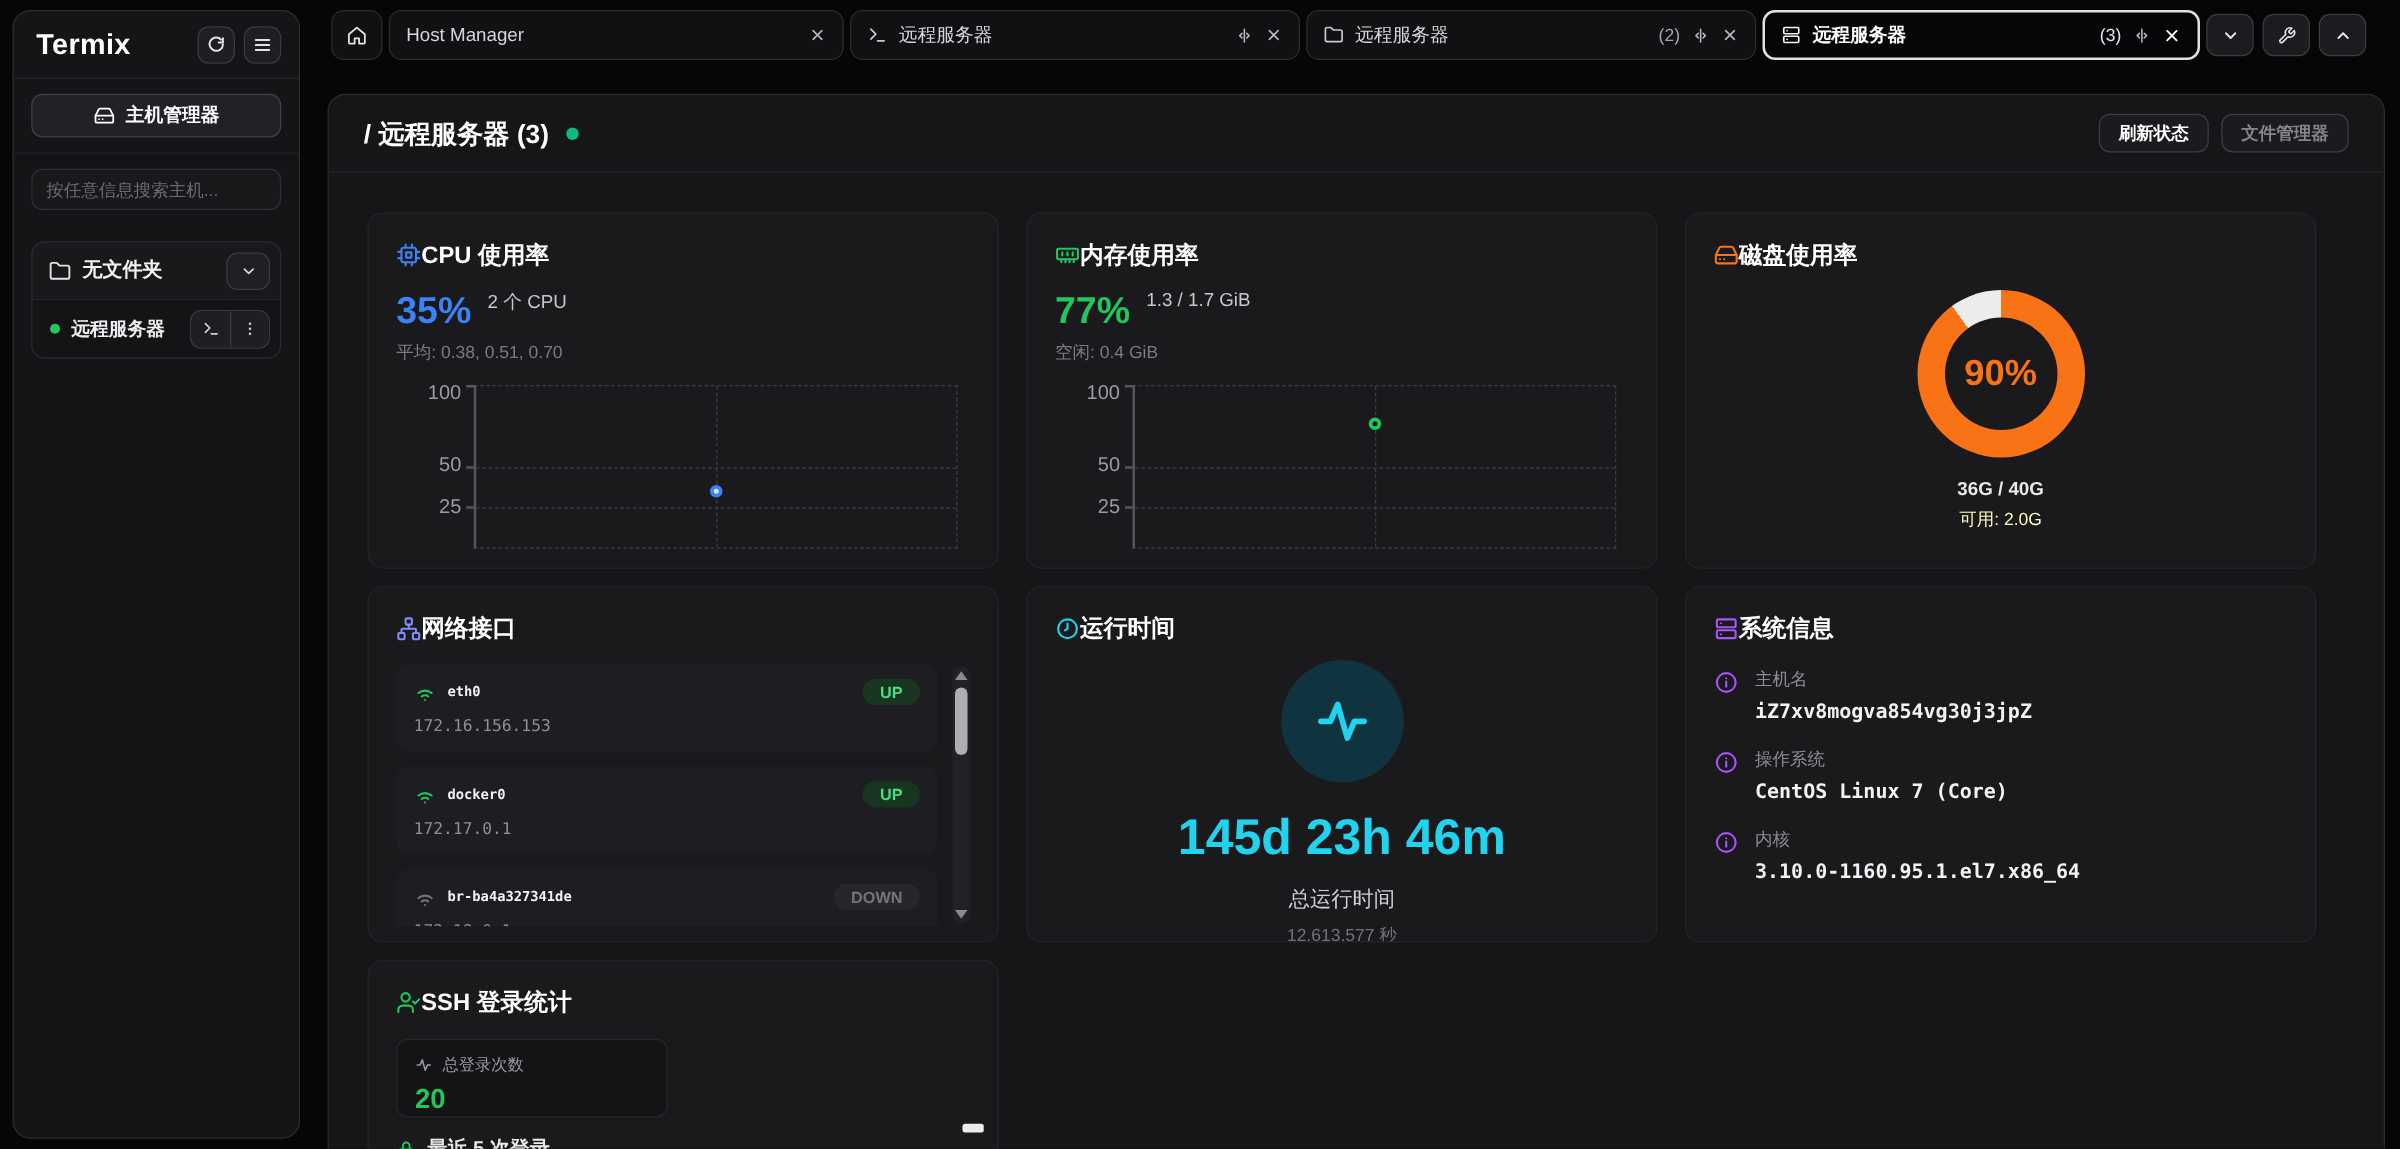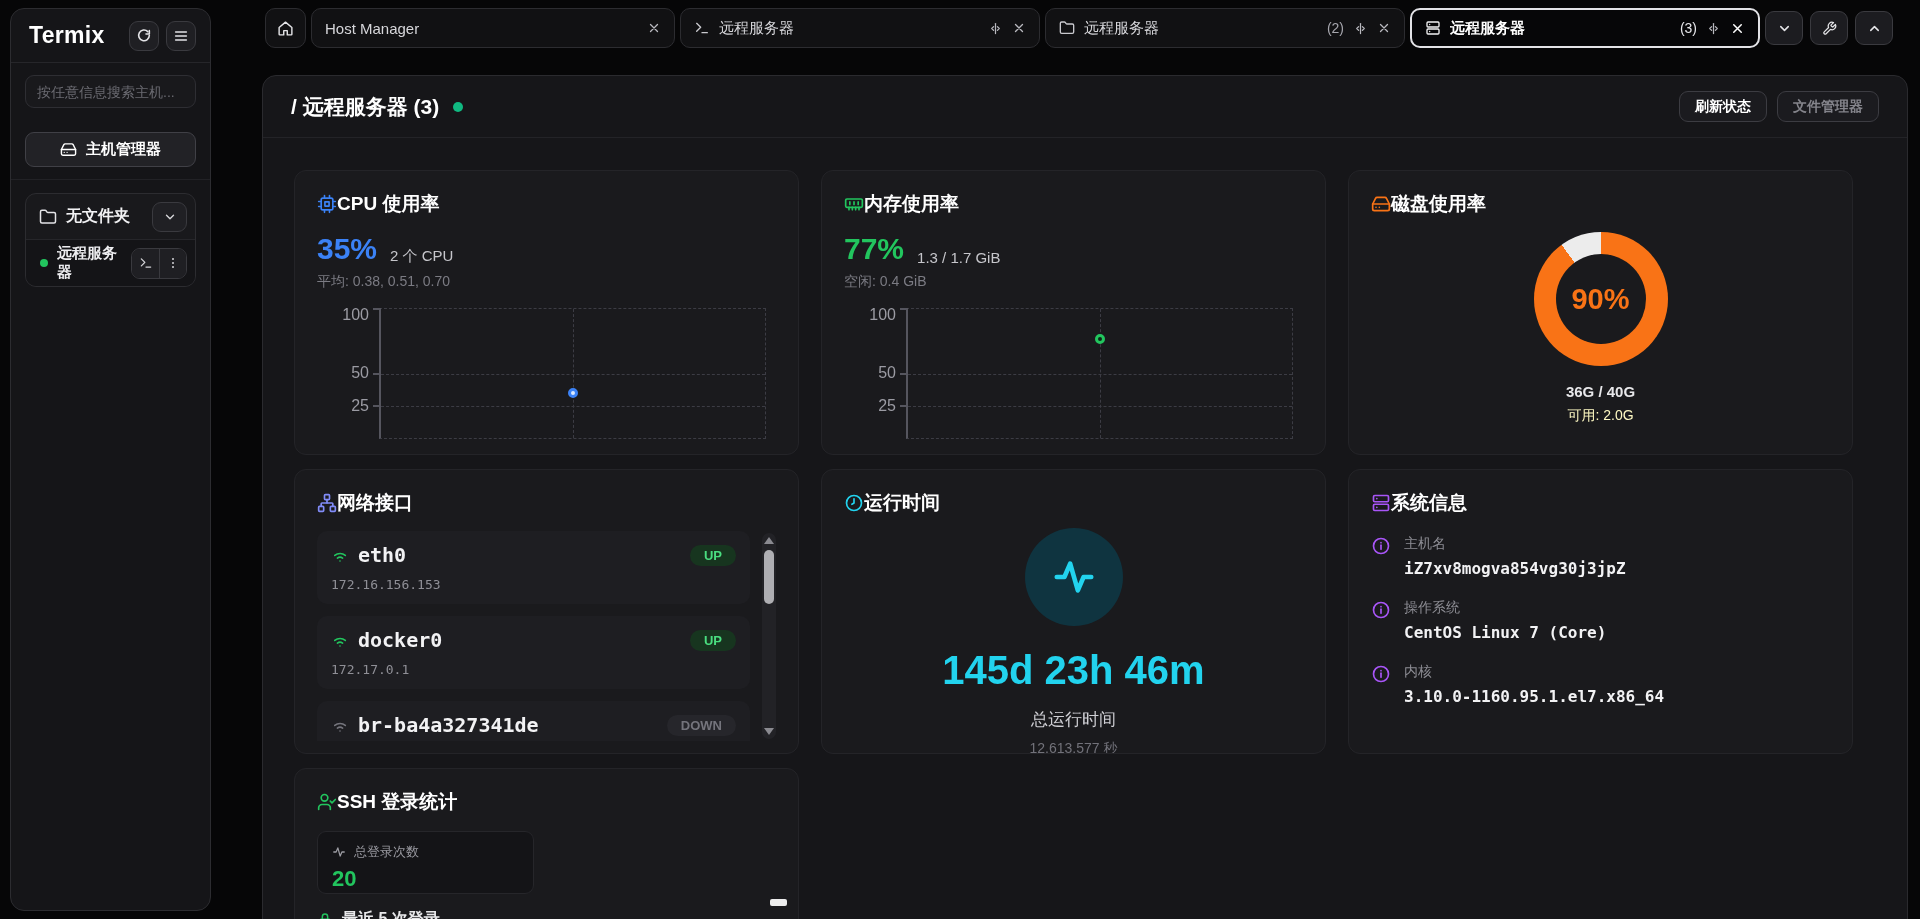--- a/index.html
+++ b/index.html
@@ -2,21 +2,21 @@
 <html><head>
 <meta charset="utf-8">
 <style>
   * { margin:0; padding:0; box-sizing:border-box; }
   html,body { width:1920px; height:919px; overflow:hidden; background:#060607;
     font-family:"Liberation Sans", sans-serif; color:#e6e6e9; }
   #app { position:relative; width:1920px; height:919px; }
   svg { display:block; }
 
   
-  .sidebar { position:absolute; left:10px; top:8px; width:201px; height:903px;
+  .sidebar { position:absolute; left:10px; top:8px; width:230px; height:903px;
     background:#151518; border:1px solid #2c2c30; border-radius:14px;
     display:flex; flex-direction:column; }
   .sb-header { height:54px; flex:none; display:flex; align-items:center;
     justify-content:space-between; padding:0 14px 0 18px; border-bottom:1px solid #26262a; }
   .brand { font-size:23px; font-weight:800; color:#fff; letter-spacing:.3px; }
   .sb-hbtns { display:flex; gap:7px; }
   .icon-btn { width:30px; height:30px; border-radius:9px; background:#1f1f23;
     border:1px solid #3a3a3f; color:#e4e4e7; display:flex; align-items:center;
     justify-content:center; cursor:pointer; }
   .sb-section { padding:12px 14px; border-bottom:1px solid #222226; }
@@ -83,21 +83,21 @@
 
   .cards { display:grid; grid-template-columns:505px 505px 505px;
     grid-template-rows:285px 285px 285px; column-gap:22px; row-gap:14px;
     padding:32px 56px 0 31px; }
   .card { position:relative; background:#1a1a1d; border:1px solid #242428;
     border-radius:12px; padding:20px 22px; overflow:hidden; }
   .card-title { display:flex; align-items:center; font-size:19px;
     font-weight:700; color:#fff; }
   .c-blue { color:#3b82f6; } .c-green { color:#22c55e; } .c-orange { color:#f97316; }
   .c-indigo { color:#818cf8; } .c-cyan { color:#22d3ee; } .c-purple { color:#a855f7; }
-  .big-row { display:flex; align-items:flex-end; gap:13px; margin-top:15px; }
+  .big-row { display:flex; align-items:flex-start; gap:13px; margin-top:15px; }
   .big { font-size:30px; font-weight:800; }
   .sub { font-size:15px; color:#c6c6cb; }
   .detail { margin-top:7px; font-size:14px; color:#7b7b83; }
 
   
   .chart { position:relative; height:131px; margin-top:17px; }
   .plot { position:absolute; left:62px; right:10px; top:0; bottom:0;
     border:1.5px dashed #3c3c44; border-left:2px solid #55555e; }
   .grid { position:absolute; left:0; right:0; border-top:1.5px dashed #3c3c44; }
   .g50 { top:50%; } .g25 { top:75%; }
@@ -122,21 +122,21 @@
     justify-content:center; font-size:29px; font-weight:800; color:#f97316; z-index:1; }
   .disk-usage { margin-top:17px; font-size:15px; font-weight:700; color:#e8e8eb; }
   .disk-free { margin-top:7px; font-size:14px; color:#fef9c3; }
 
   
   .net-list { position:relative; margin-top:15px; height:210px; overflow:hidden;
     padding-right:26px; }
   .net-row { background:#1e1e22; border-radius:10px; padding:12px 14px; margin-bottom:12px; }
   .net-top { display:flex; align-items:center; gap:9px; }
   .net-name { font-family:"DejaVu Sans Mono", monospace; font-weight:700;
-    font-size:20px; color:#f2f2f4; }
+    font-size:11px; color:#f2f2f4; }
   .net-ip { font-family:"DejaVu Sans Mono", monospace; font-size:13px;
     color:#8f8f96; margin-top:10px; }
   .badge { margin-left:auto; font-size:13px; font-weight:700; padding:3px 14px;
     border-radius:999px; }
   .badge.up { background:#17351f; color:#4ade80; }
   .badge.down { background:#26262b; color:#74747c; }
   .v-scroll { position:absolute; right:0; top:2px; bottom:2px; width:14px;
     background:#222226; border-radius:7px; cursor:pointer; }
   .v-thumb { position:absolute; left:2px; right:2px; top:17px; height:54px;
     background:#aeaeb2; border-radius:5px; }
@@ -194,36 +194,36 @@
             <svg width="16" height="16" viewBox="0 0 24 24" fill="none" stroke="currentColor" stroke-width="2.4" stroke-linecap="round">
                 <line x1="4" y1="6" x2="20" y2="6"></line>
                 <line x1="4" y1="12" x2="20" y2="12"></line>
                 <line x1="4" y1="18" x2="20" y2="18"></line>
               </svg>
           </span>
         </button>
       </div>
     </div>
 
-    <div class="sb-section" style="border-bottom:none;">
-      <input class="search" placeholder="按任意信息搜索主机..." style="">
-    </div>
-
     <div class="sb-section">
       <button class="host-btn">
         <span>
           <svg width="17" height="17" viewBox="0 0 24 24" fill="none" stroke="currentColor" stroke-width="2" stroke-linecap="round" stroke-linejoin="round">
               <line x1="22" y1="12" x2="2" y2="12"></line>
               <path d="M5.45 5.11 2 12v6a2 2 0 0 0 2 2h16a2 2 0 0 0 2-2v-6l-3.45-6.89A2 2 0 0 0 16.76 4H7.24a2 2 0 0 0-1.79 1.11z"></path>
               <line x1="6" y1="16" x2="6.01" y2="16"></line>
               <line x1="10" y1="16" x2="10.01" y2="16"></line>
             </svg>
         </span>
         <span>主机管理器</span>
       </button>
+    </div>
+
+    <div class="sb-section" style="border-bottom:none;">
+      <input class="search" placeholder="按任意信息搜索主机..." style="">
     </div>
 
     <div class="folder-box">
       <div class="folder-head">
         <span>
           <svg width="18" height="18" viewBox="0 0 24 24" fill="none" stroke="#e4e4e7" stroke-width="2" stroke-linecap="round" stroke-linejoin="round">
               <path d="M20 20a2 2 0 0 0 2-2V8a2 2 0 0 0-2-2h-7.9a2 2 0 0 1-1.69-.9L9.6 3.9A2 2 0 0 0 7.93 3H4a2 2 0 0 0-2 2v13a2 2 0 0 0 2 2Z"></path>
             </svg>
         </span>
         <span class="folder-name">无文件夹</span>

